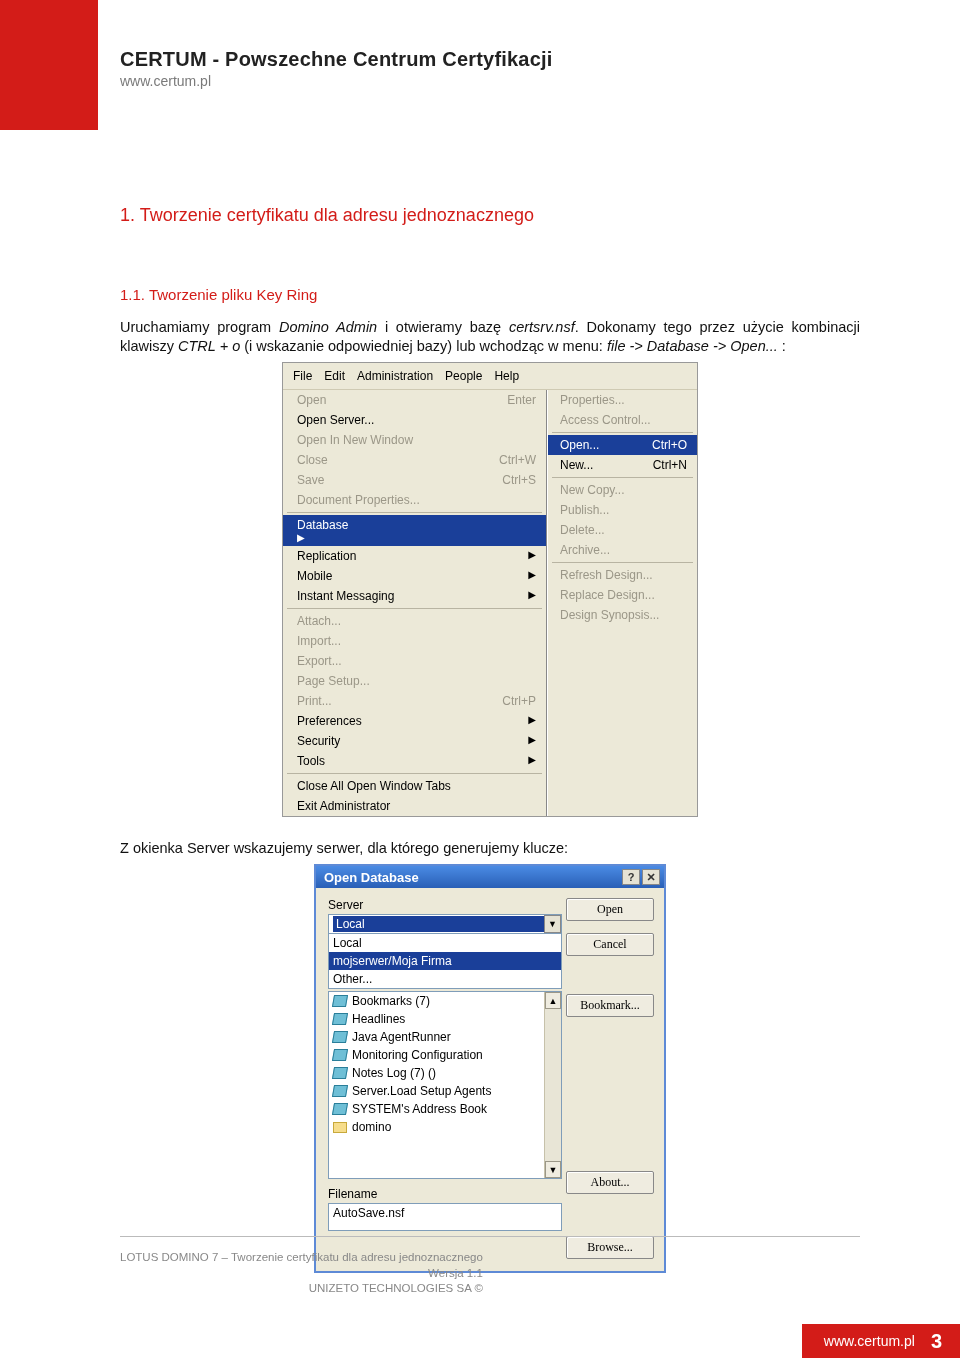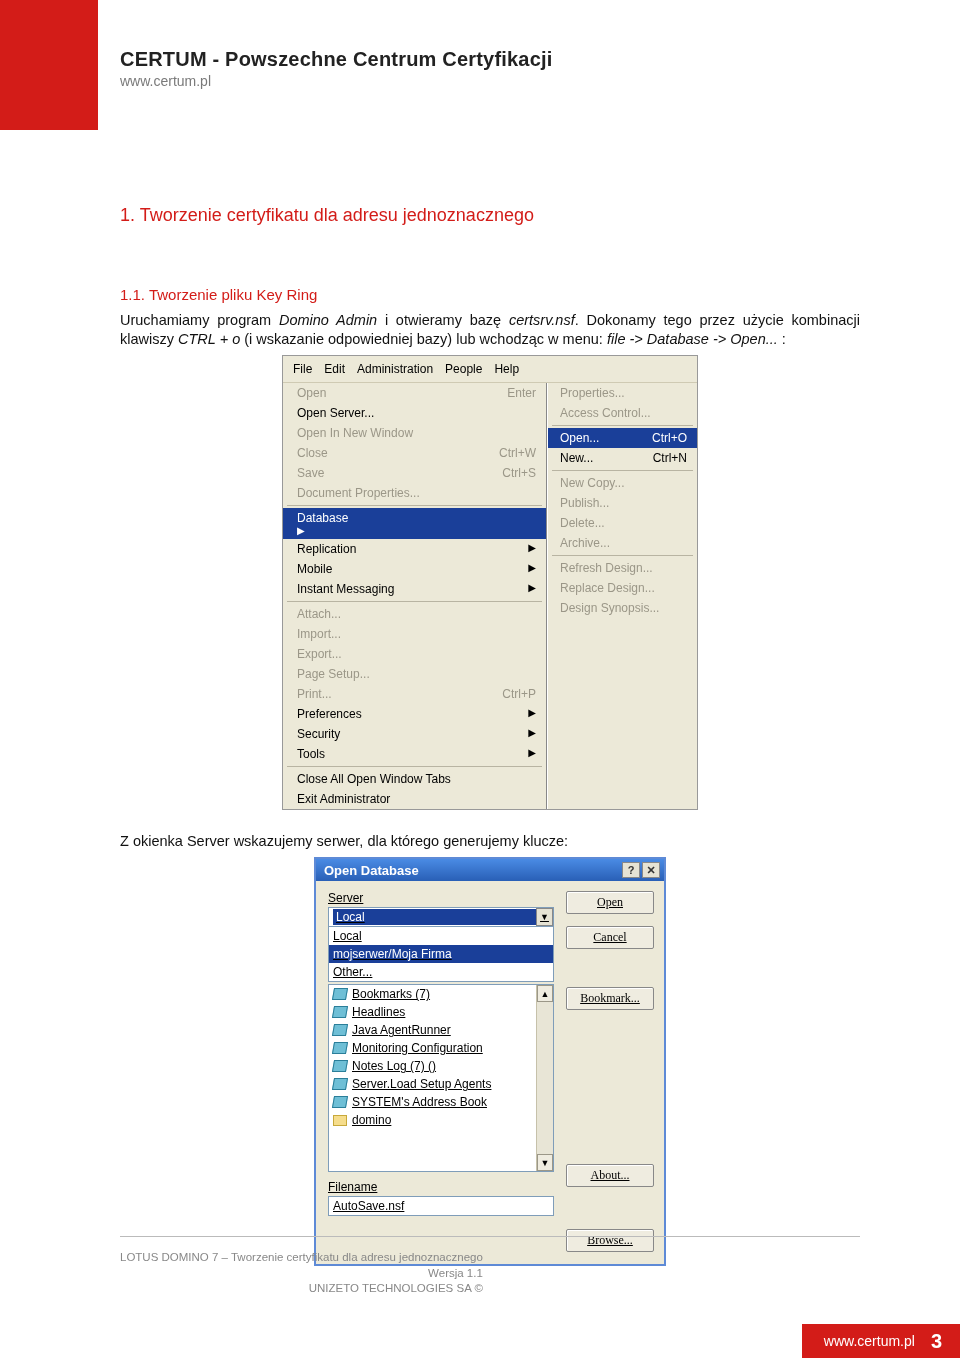--- a/index.html
+++ b/index.html
@@ -44,21 +44,21 @@
   .h1 {
     font-size: 18px;
     color: #d31c18;
     font-weight: normal;
     margin-bottom: 60px;
   }
   .h2 {
     font-size: 15px;
     color: #d31c18;
     font-weight: normal;
-    margin-bottom: 8px;
+    margin-bottom: 15px;
   }
   .p {
     font-size: 14.5px;
     color: #111;
     line-height: 1.32;
     text-align: justify;
     margin-bottom: 6px;
   }
   .italic { font-style: italic; }
 
@@ -136,22 +136,21 @@
     border:1px solid #888;
     font-size:11px;
     display:flex; align-items:center; justify-content:center;
     font-family: Arial;
     font-weight:bold;
     color:#333;
   }
   .dlg-body {
     padding:10px 10px 12px 12px;
     display:flex;
-    gap:12px;
-    text-decoration:underline;
+    gap:4px;
   }
   .dlg-left { flex:1; }
   .dlg-right { width:88px; display:flex; flex-direction:column; gap:12px; }
   .win-button {
     height:23px;
     background:#efece0;
     border:1px solid #888;
     border-radius:2px;
     font-size:12px;
     font-family:Tahoma;
@@ -219,21 +218,21 @@
     display:flex; flex-direction:column; justify-content:space-between;
   }
   .scroll-btn {
     height:17px;
     background:#efece0;
     border:1px solid #9b9788;
     display:flex; align-items:center; justify-content:center;
     font-size:9px;
   }
   .textfield {
-    height:20px;
+    height:28px;
     width:100%;
     background:#fff;
     border:1px solid #7f9db9;
     padding:2px 4px;
   }
 
   
   .footer-rule {
     position:absolute;
     left:120px; right:100px;

